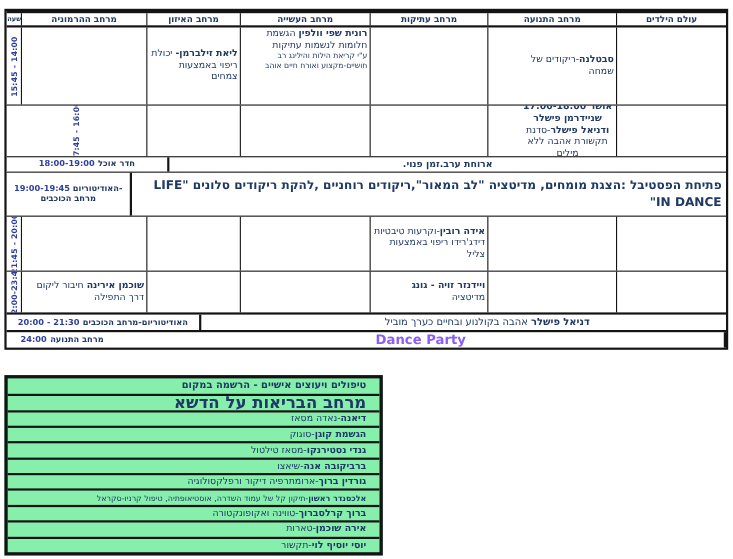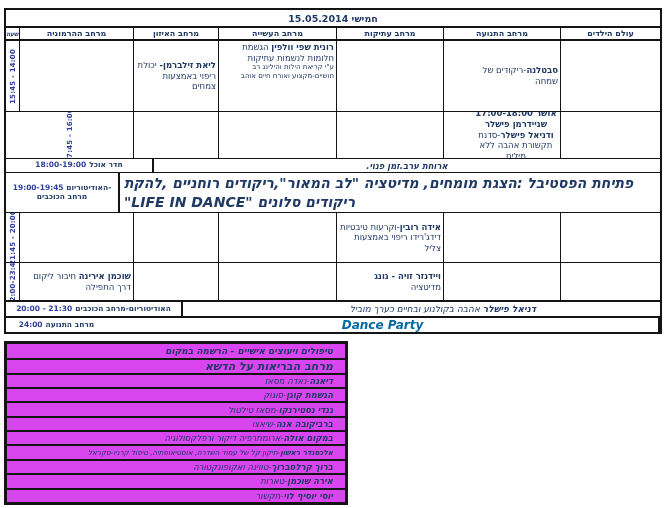--- a/index.html
+++ b/index.html
@@ -41,54 +41,51 @@
   .ev.center { text-align: center; }
   .small-note { font-size: 7px; line-height: 1.3; }
 
   .vtime {
     writing-mode: vertical-rl; transform: rotate(180deg);
     font-size: 7px; font-weight: bold; color: #2d3f9e;
     white-space: nowrap; margin: auto; letter-spacing: 0.2px;
   }
 
   
-  .merge-ann { flex: 1; border-inline-end: 2px solid #141414; display: flex; align-items: center; justify-content: center; text-align: left; padding: 1px 4px; font-style: italic; }
+  .merge-ann { flex: 1; border-inline-end: 2px solid #141414; display: flex; align-items: center; justify-content: center; text-align: right; padding: 1px 4px; }
   .merge-label { flex: none; display: flex; align-items: center; justify-content: center; text-align: center; gap: 3px; font-size: 7.5px; font-weight: bold; padding: 0 2px; flex-wrap: wrap; line-height: 1.15; }
   .time-num { direction: ltr; unicode-bidi: embed; color: #2d3f9e; font-weight: bold; }
   .dinner-row { height: 14px; }
   .dinner-row .merge-label { width: 146px; }
   .dinner-row .merge-ann { font-weight: bold; font-size: 8.5px; }
   .festival-row { height: 40px; }
   .festival-row .merge-label { width: 112px; }
-  .festival-row .merge-ann { font-weight: bold; font-size: 14px; line-height: 1.3; }
+  .festival-row .merge-ann { font-weight: bold; font-size: 11px; line-height: 1.3; }
   .daniel-row { height: 16px; }
   .daniel-row .merge-label { width: 175px; }
   .daniel-row .merge-ann { font-size: 9px; padding-left: 47px; }
   .dance-row { height: 16px; }
   .dance-row .merge-label { width: 101px; }
-  .dance-row .merge-ann { font-size: 12px; font-weight: bold; color: #0369a1; direction: ltr; }
+  .dance-row .merge-ann { font-size: 12px; font-weight: bold; color: #8b5cf6; direction: ltr; }
 
   
-  .bottom-table { position: absolute; top: 341px; left: 4px; width: 344px; height: 164px; border: 3px solid #141414; display: flex; flex-direction: column; background: #d946ef; font-style: italic; }
+  .bottom-table { position: absolute; top: 341px; left: 4px; width: 344px; height: 164px; border: 3px solid #141414; display: flex; flex-direction: column; background: #86efac; }
   .brow { border-top: 2px solid #141414; flex: 1; display: flex; align-items: center; justify-content: flex-start; padding-inline-start: 12px; font-size: 8.5px; white-space: nowrap; overflow: hidden; }
   .brow.first { border-top: none; flex: 1.15; }
   .brow b { font-weight: bold; }
   .brow .desc { font-weight: normal; }
   .brow.longrow { font-size: 7.2px; }
 </style>
 </head>
 <body>
 
 <div class="canvas">
 
   <div class="main-table">
 
-    <div class="trow first title-row">
-      <span>חמישי 15.05.2014</span>
-    </div>
 
     <div class="trow thick head-row">
       <div class="cell c-kids">
           <span>עולם הילדים</span>
         </div>
       <div class="cell c-move">
           <span>מרחב התנועה</span>
         </div>
       <div class="cell c-sound">
           <span>מרחב עתיקות</span>
@@ -212,37 +209,37 @@
         <span class="time-num">24:00</span>
       </div>
     </div>
 
   </div>
 
   <div class="bottom-table">
     <div class="brow first" style="font-size:9px">
       <b>טיפולים ויעוצים אישיים - הרשמה במקום</b>
     </div>
-    <div class="brow" style="font-size:11px">
+    <div class="brow" style="font-size:15px">
       <b>מרחב הבריאות על הדשא</b>
     </div>
     <div class="brow">
       <span><b>דיאנה</b><span class="desc">-נאדה מסאז</span></span>
     </div>
     <div class="brow">
       <span><b>הגשמת קוגן</b><span class="desc">-סוגוק</span></span>
     </div>
     <div class="brow">
       <span><b>גנדי נסטירנקו</b><span class="desc">-מסאז טילטול</span></span>
     </div>
     <div class="brow">
       <span><b>ברביקובה אנה</b><span class="desc">-שיאצו</span></span>
     </div>
     <div class="brow">
-      <span><b>במקום אולה</b><span class="desc">-ארומתרפיה דיקור ורפלקסולוגיה</span></span>
+      <span><b>גורדין ברוך</b><span class="desc">-ארומתרפיה דיקור ורפלקסולוגיה</span></span>
     </div>
     <div class="brow longrow">
       <span><b>אלכסנדר ראשון</b><span class="desc">-תיקון קל של עמוד השדרה, אוסטיאופתיה, טיפול קרניו-סקראל</span></span>
     </div>
     <div class="brow">
       <span><b>ברוך קרלסברוך</b><span class="desc">-טווינה ואקופונקטורה</span></span>
     </div>
     <div class="brow">
       <span><b>אירה שוכמן</b><span class="desc">-טארות</span></span>
     </div>

